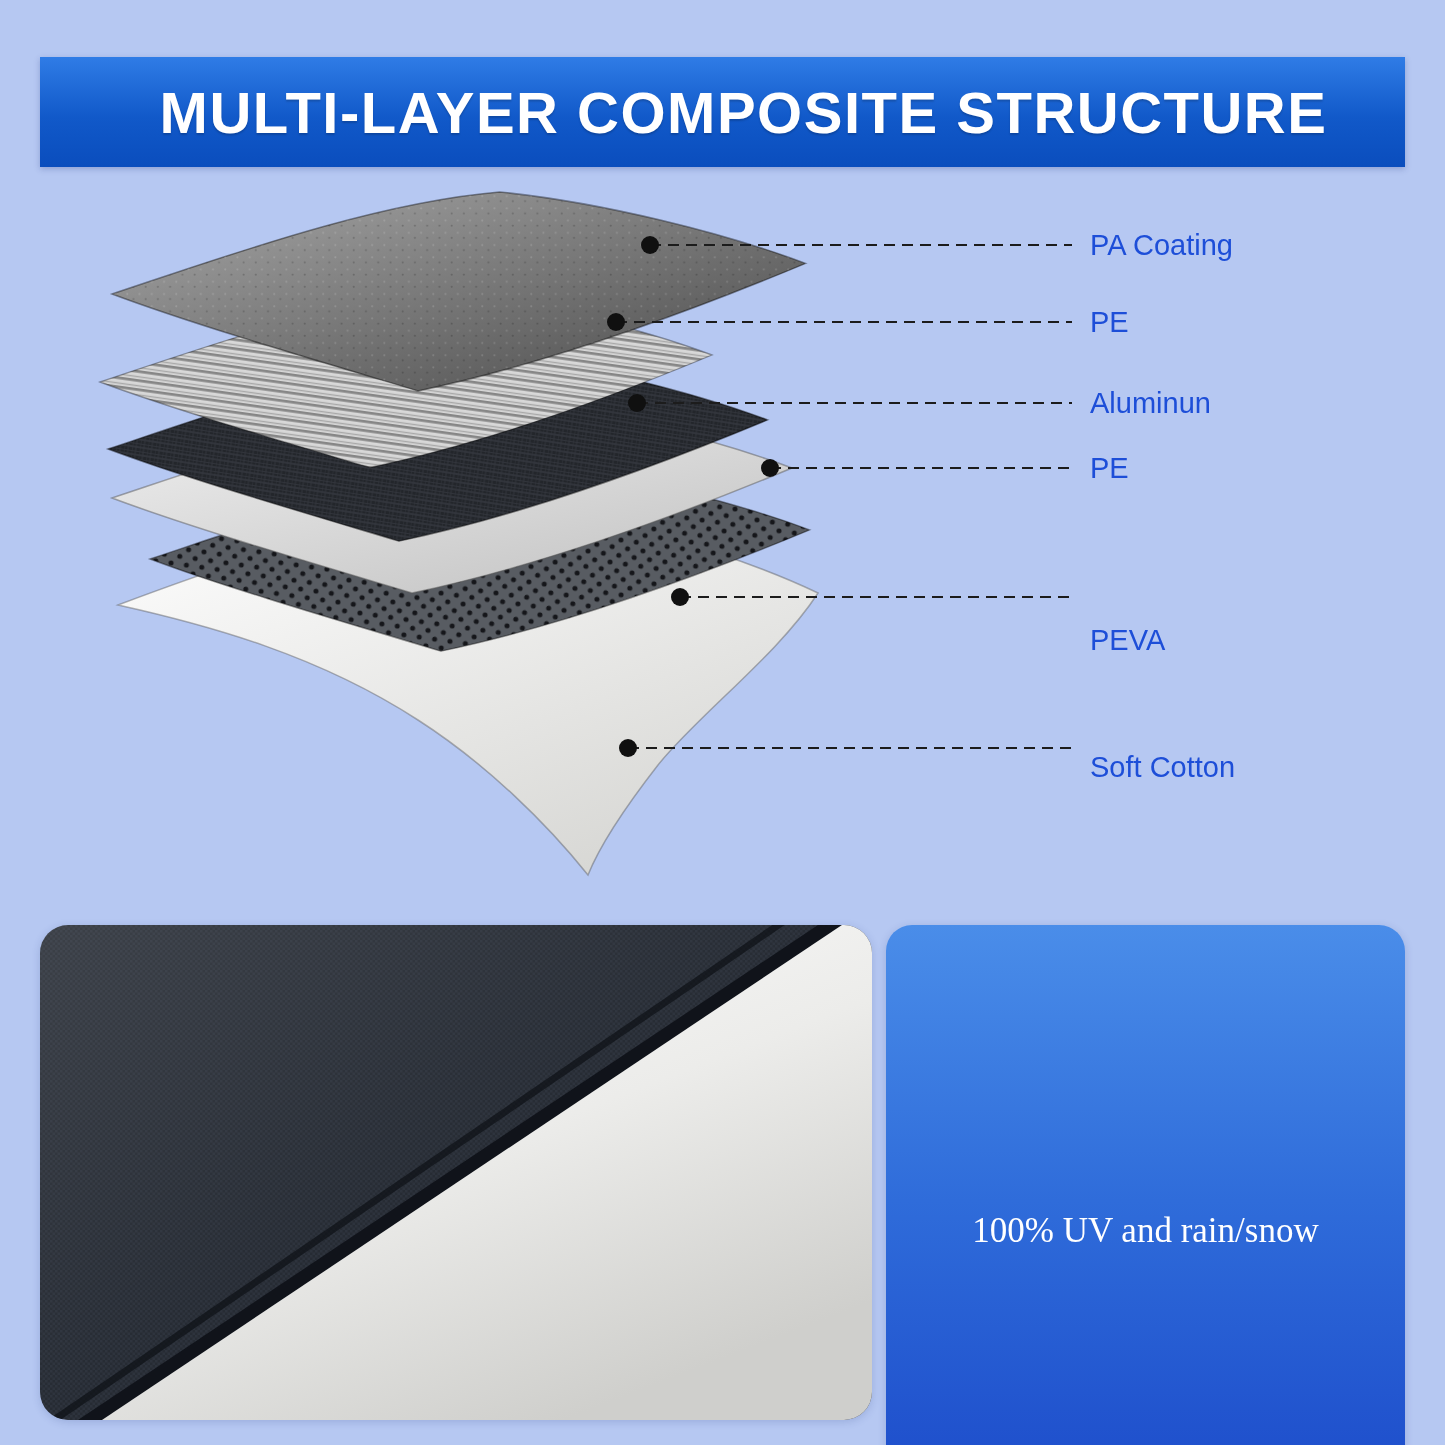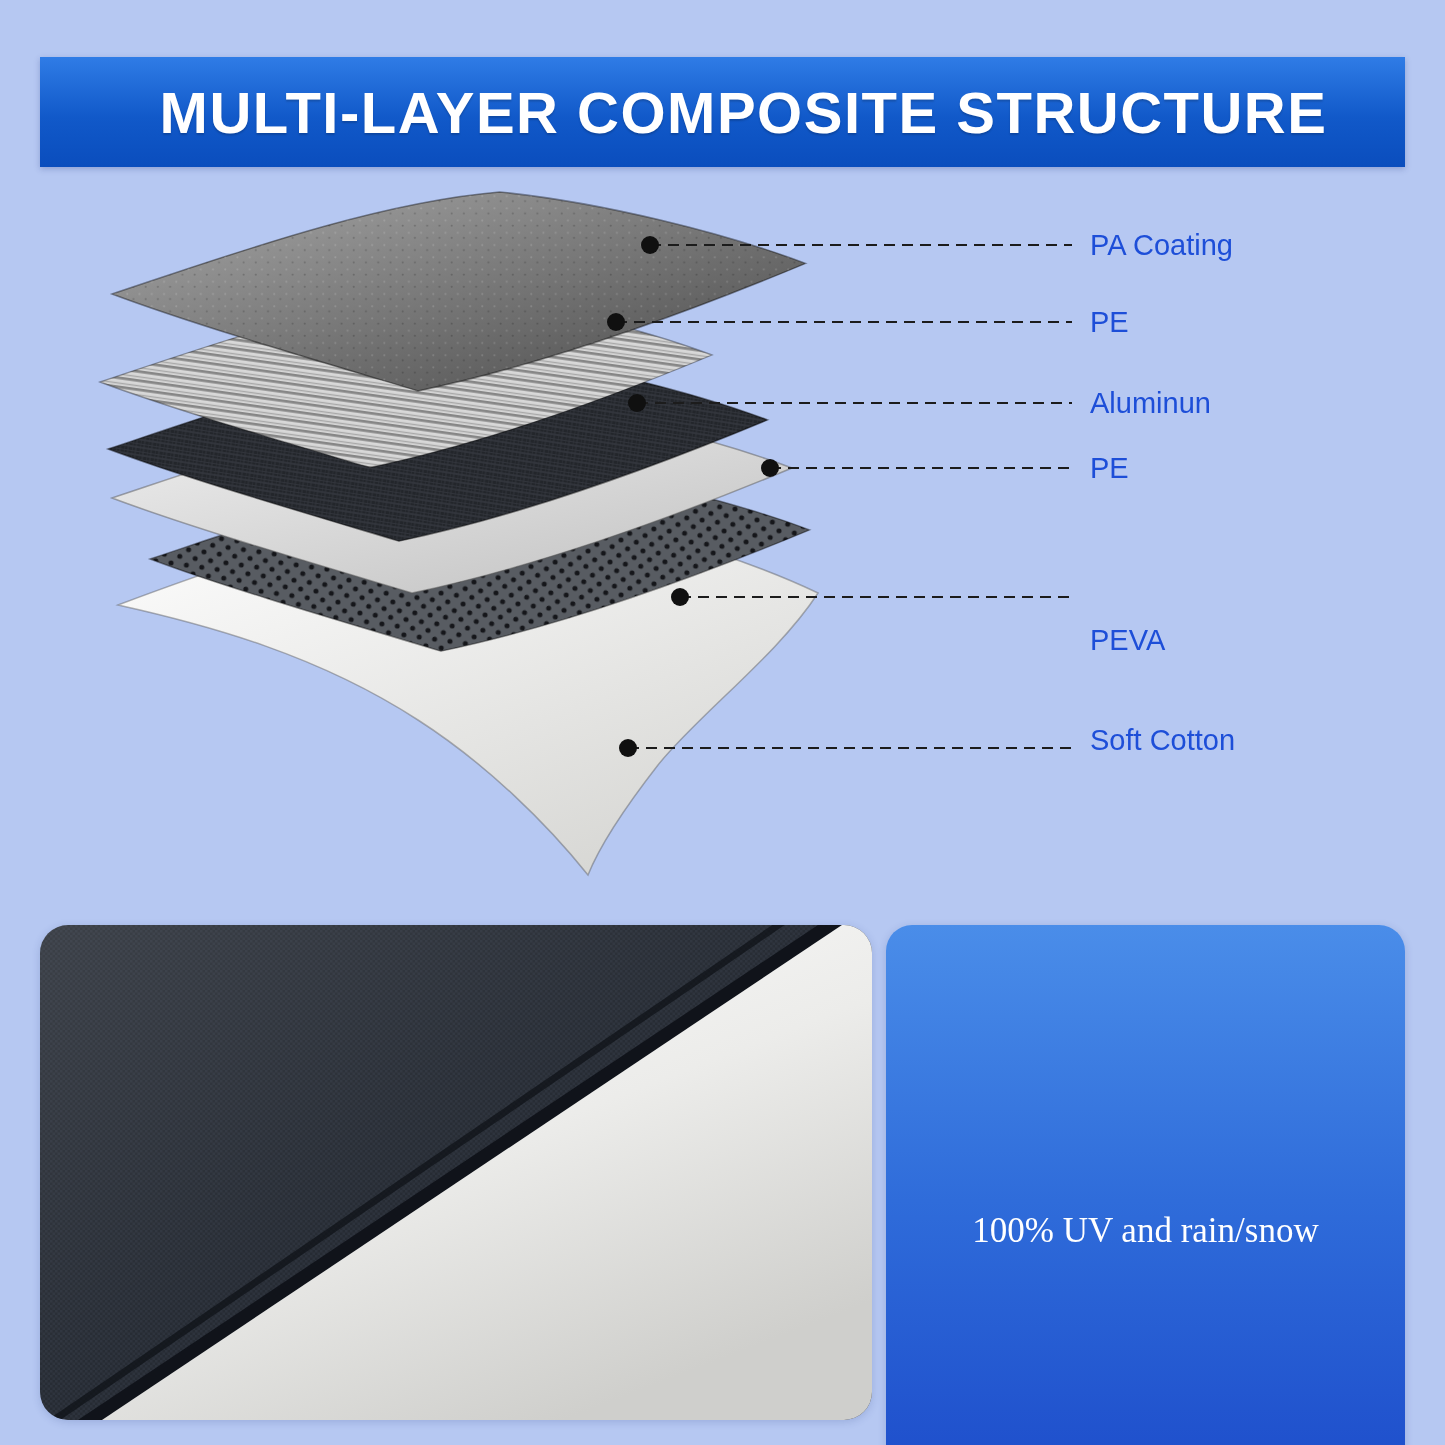--- a/index.html
+++ b/index.html
@@ -134,21 +134,21 @@
         <circle cx="680" cy="597" r="9"></circle>
         <circle cx="628" cy="748" r="9"></circle>
       </g>
     </svg>
 
     <div class="layer-label" style="top:58px;">PA Coating</div>
     <div class="layer-label" style="top:135px;">PE</div>
     <div class="layer-label" style="top:216px;">Aluminun</div>
     <div class="layer-label" style="top:281px;">PE</div>
     <div class="layer-label" style="top:410px;margin-top:43px;">PEVA</div>
-    <div class="layer-label" style="top:553px;">Soft Cotton</div>
+    <div class="layer-label" style="top:580px;">Soft Cotton</div>
   </div>
 
   <div class="photo">
     <svg viewBox="0 0 832 495" preserveAspectRatio="none">
       <defs>
         <pattern id="weaveP" width="5" height="5" patternUnits="userSpaceOnUse">
           <rect width="5" height="5" fill="#262b33"></rect>
           <rect width="2.5" height="2.5" fill="#2d333d"></rect>
           <rect x="2.5" y="2.5" width="2.5" height="2.5" fill="#2d333d"></rect>
         </pattern>

